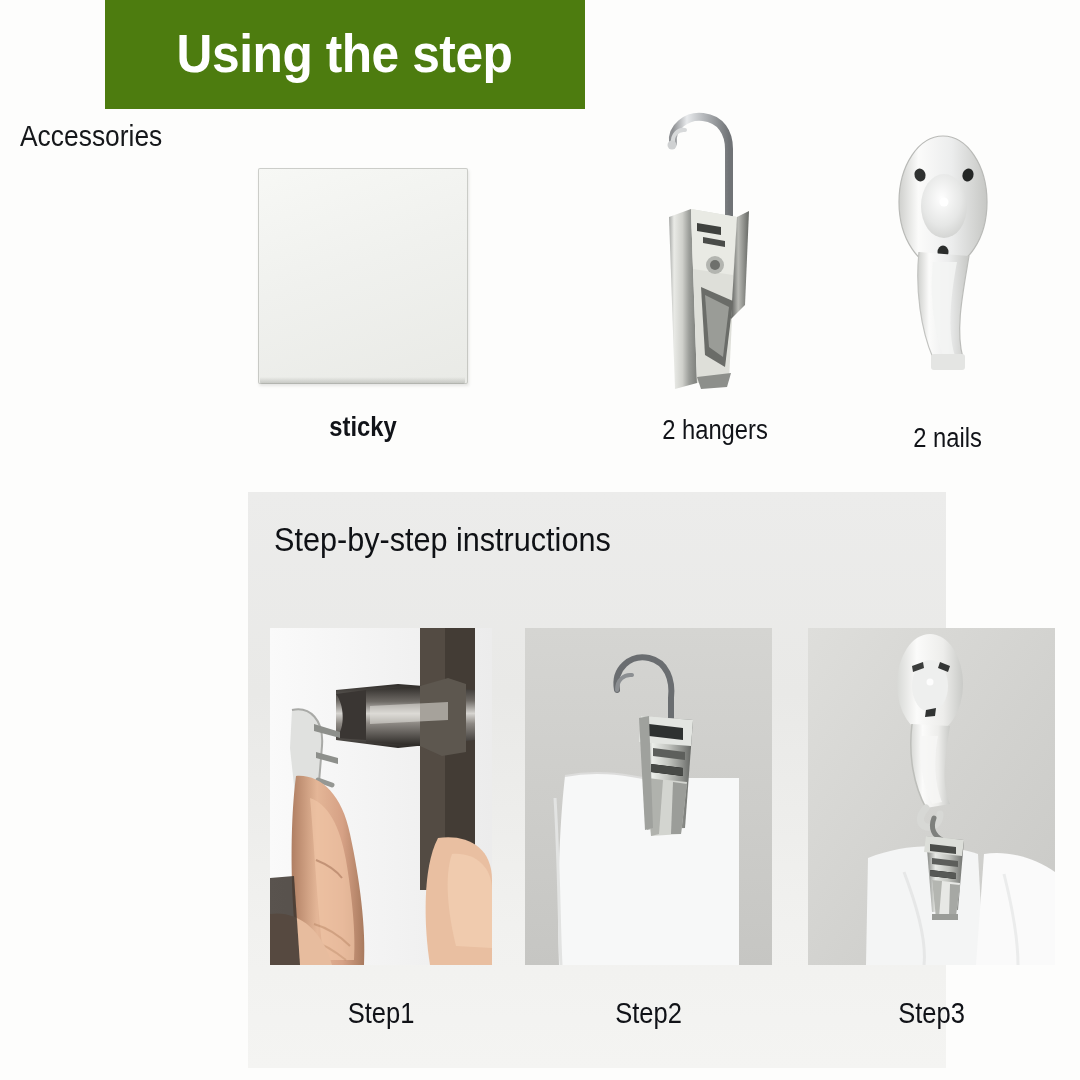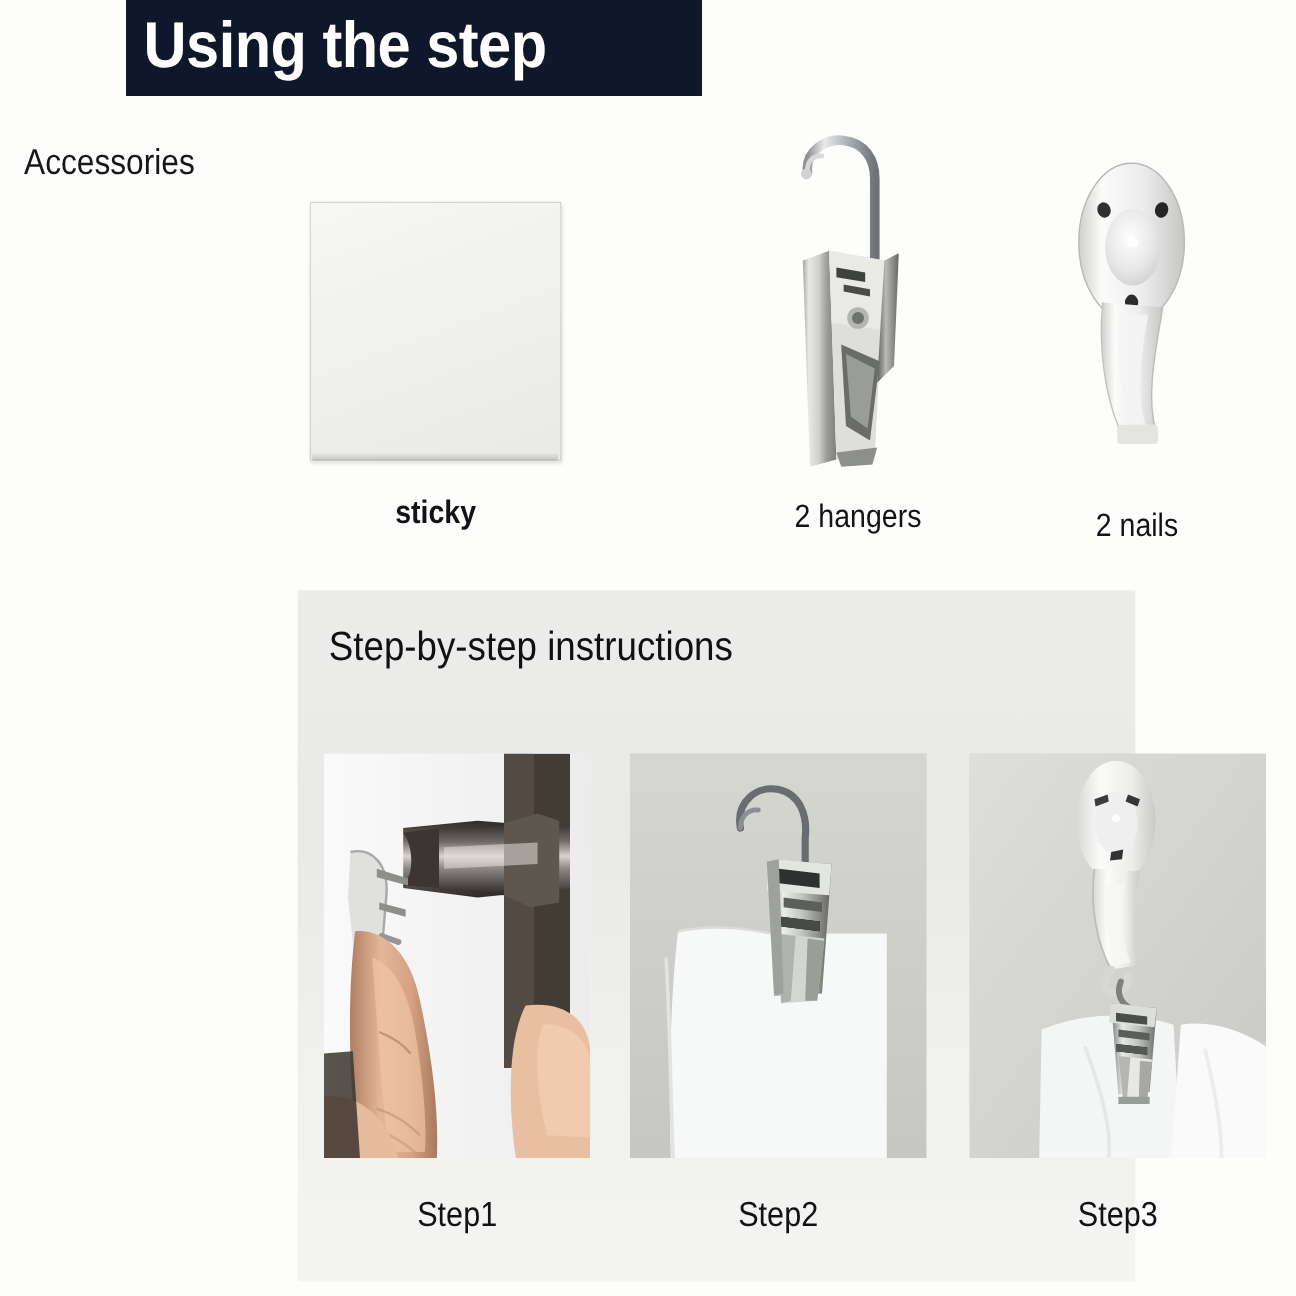--- a/index.html
+++ b/index.html
@@ -18,24 +18,25 @@
     background: #fdfdfc;
     overflow: hidden;
   }
 
   
   #title-banner {
     position: absolute;
     left: 105px;
     top: 0px;
     width: 480px;
-    height: 80px;
-    background: #0f172a;
+    height: 109px;
+    background: #4d7c0f;
     display: flex;
     align-items: center;
+    justify-content: center;
   }
   #title-text {
     color: #ffffff;
     font-size: 54px;
     font-weight: bold;
     letter-spacing: -0.5px;
     transform: scaleX(0.92);
     white-space: nowrap;
     line-height: 1;
     padding-bottom: 4px;

